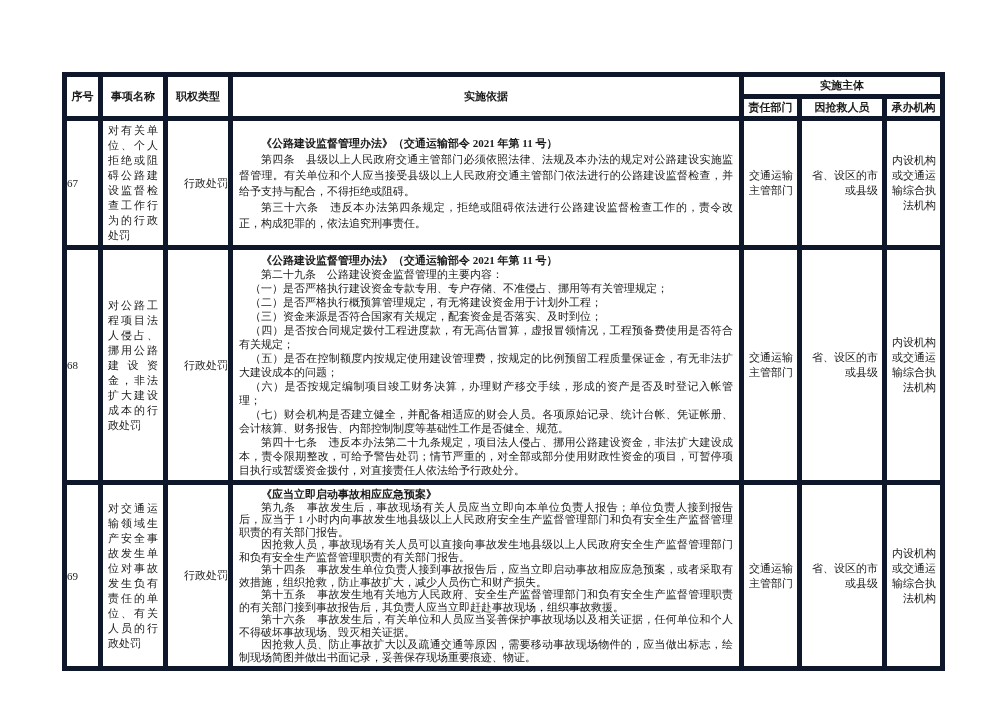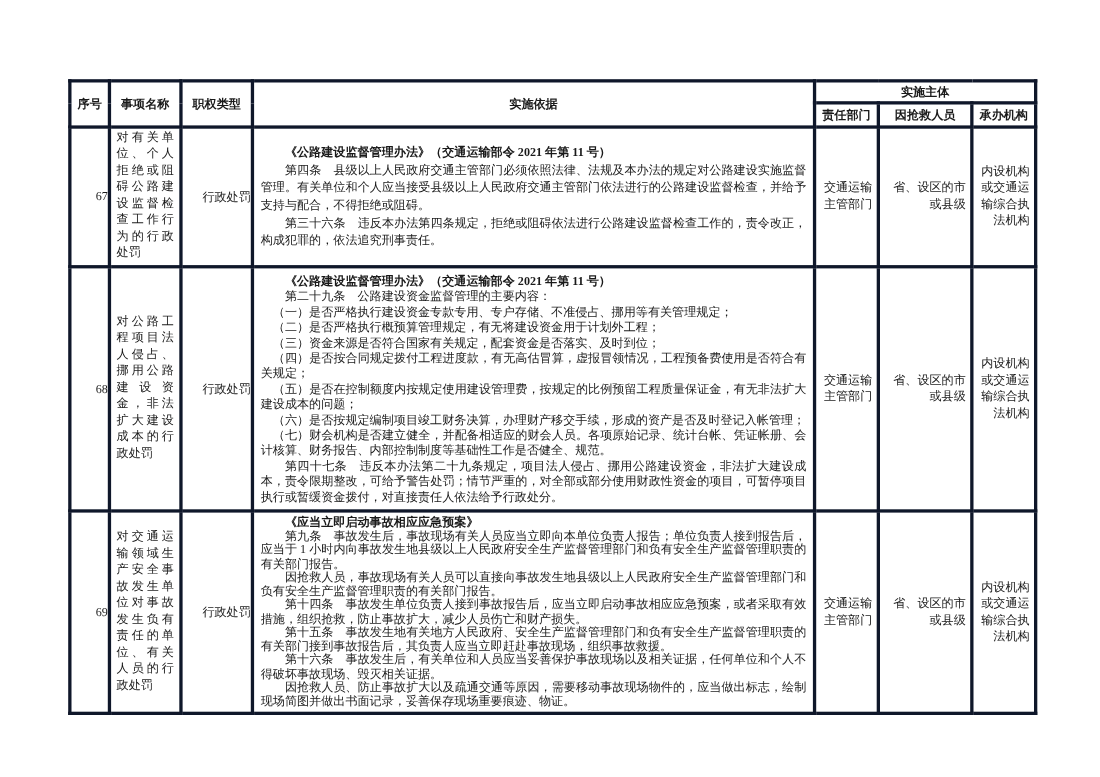--- a/index.html
+++ b/index.html
@@ -12,42 +12,41 @@
     color:#1a1a1a;
     overflow:hidden;
   }
   table.doc-table {
     position:absolute; left:62px; top:72px;
     width:878px;
     border-collapse:collapse;
     table-layout:fixed;
   }
   .doc-table th, .doc-table td {
-    border:3px solid #0f172a;
+    border:5px solid #0f172a;
     vertical-align:middle;
     font-size:11px;
     overflow:hidden;
   }
   .doc-table th {
     font-weight:bold;
     text-align:center;
     padding:1px 2px;
   }
   tr.hrow-1 { height:17px; }
   tr.hrow-2 { height:22px; }
   tr.r67 { height:123px; }
   tr.r68 { height:222px; }
   tr.r69 { height:178px; }
-  .c-no { text-align:right; }
+  .c-no { text-align:left; }
   .c-item {
     padding:2px 5px;
     line-height:15px;
     text-align:justify;
     text-justify:inter-ideograph;
-    font-family:Liberation Mono, monospace;
   }
   .c-type { text-align:right; }
   .c-basis {
     padding:3px 6px 3px 6px;
     text-align:justify;
     text-justify:inter-ideograph;
     vertical-align:middle;
     margin-top:40px;
   }
   .c-basis p { margin:0; text-indent:2em; }

